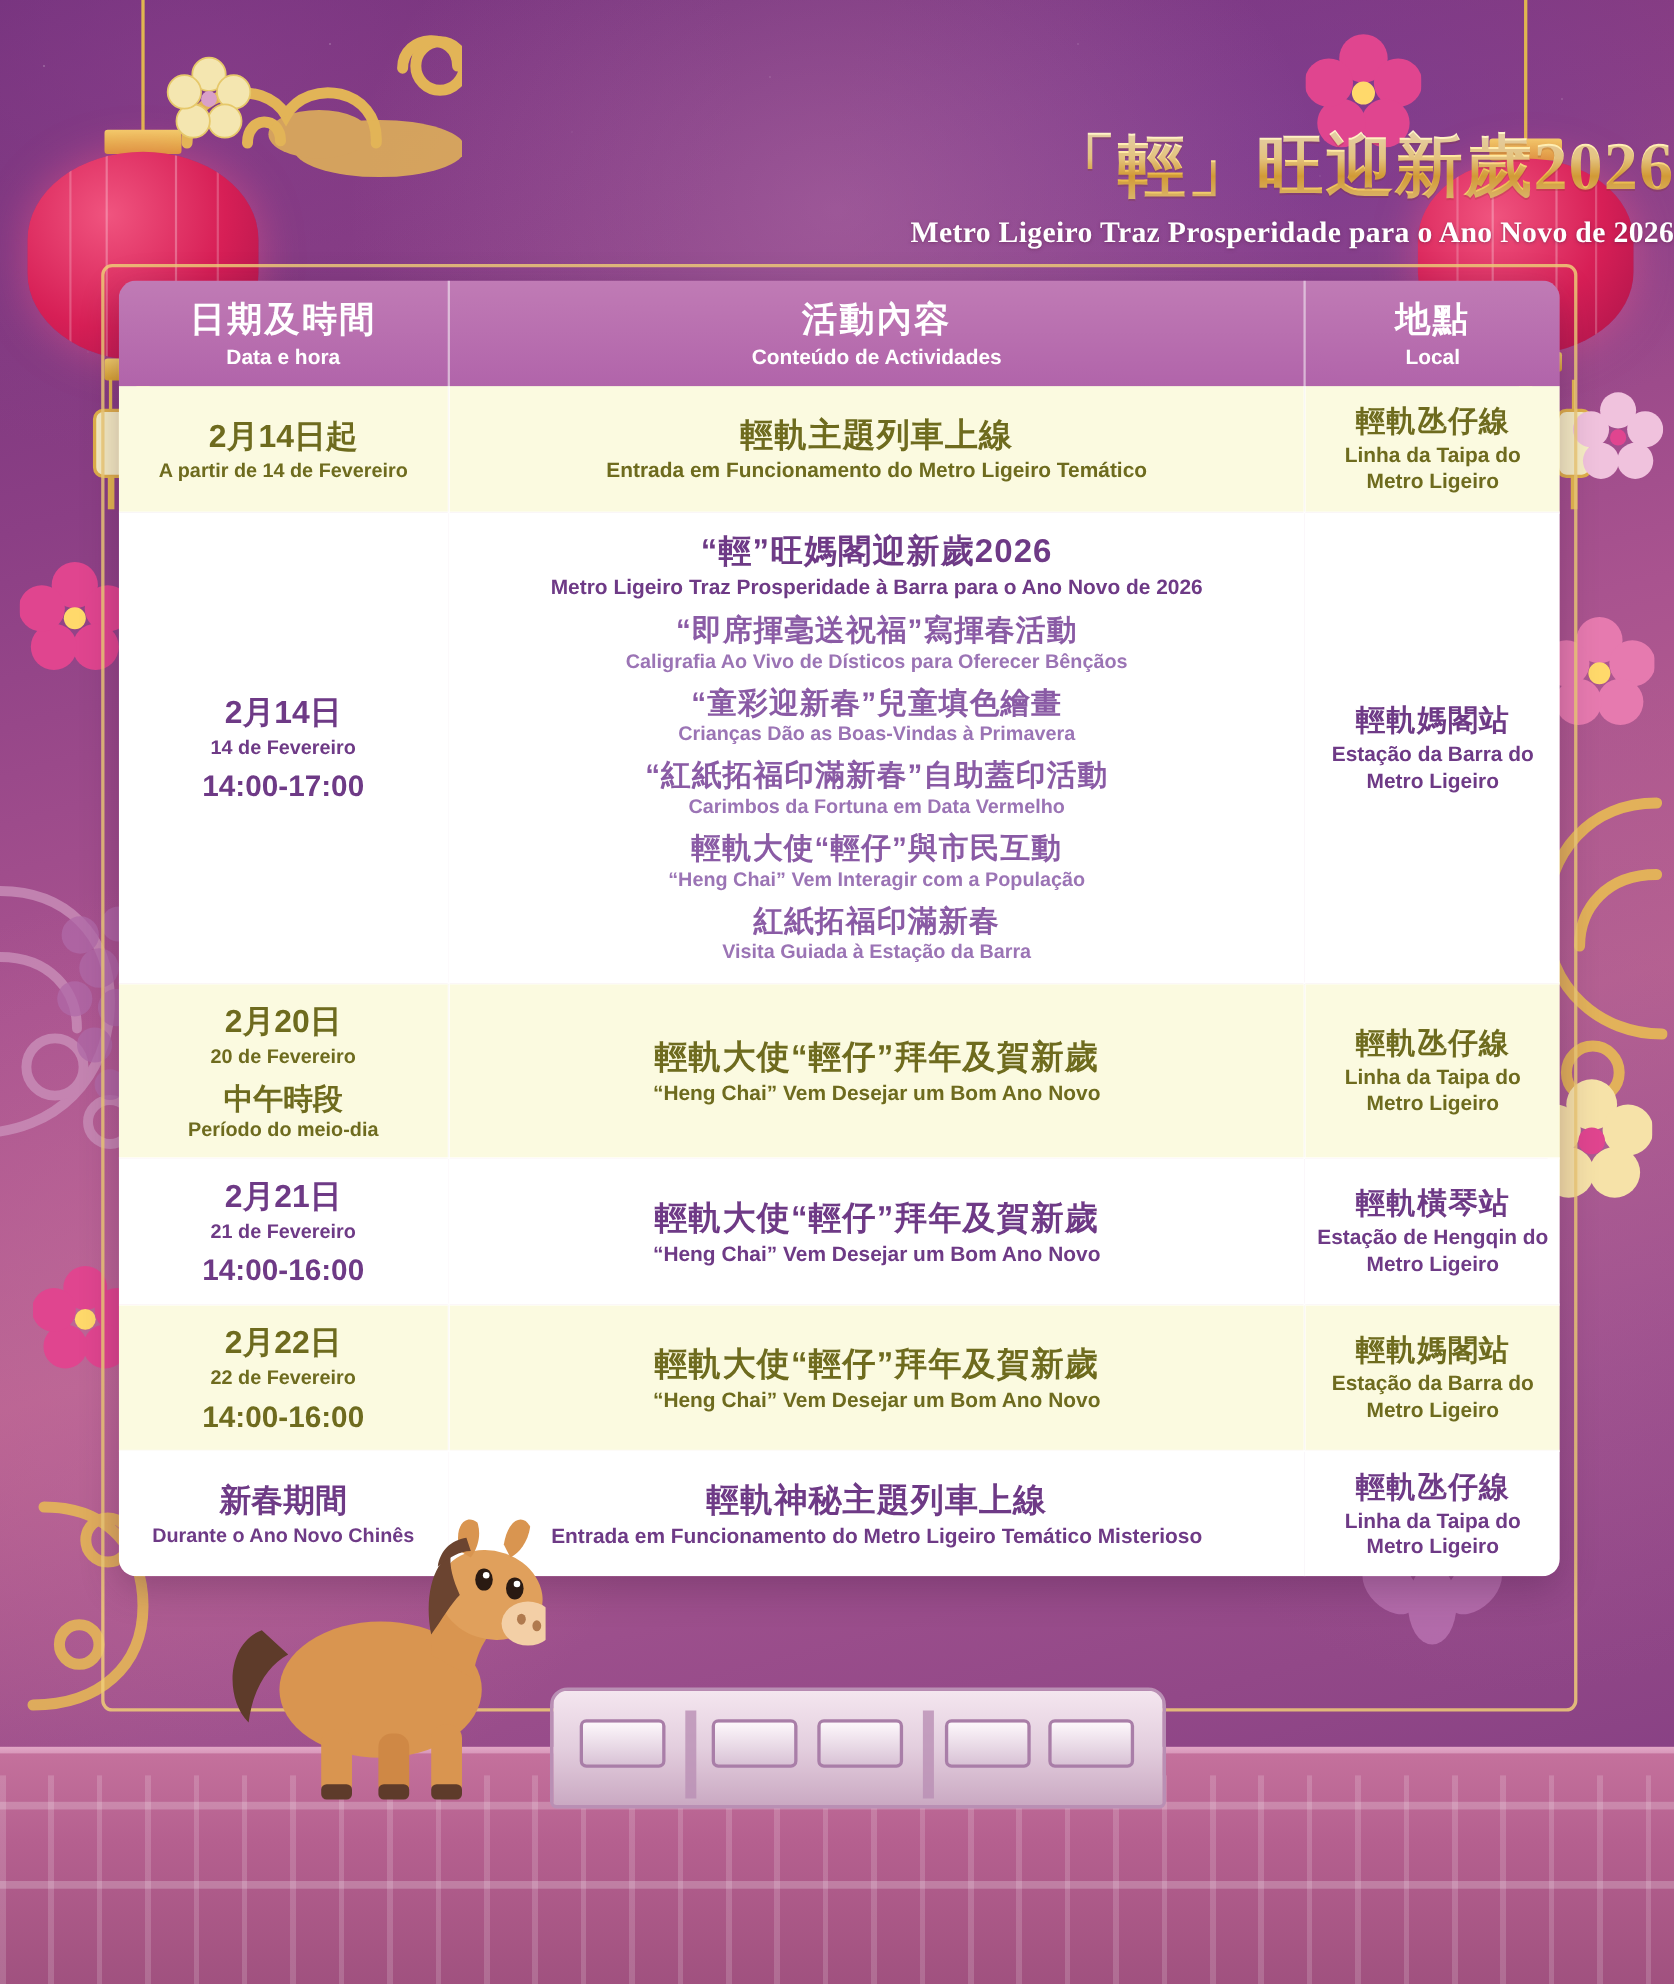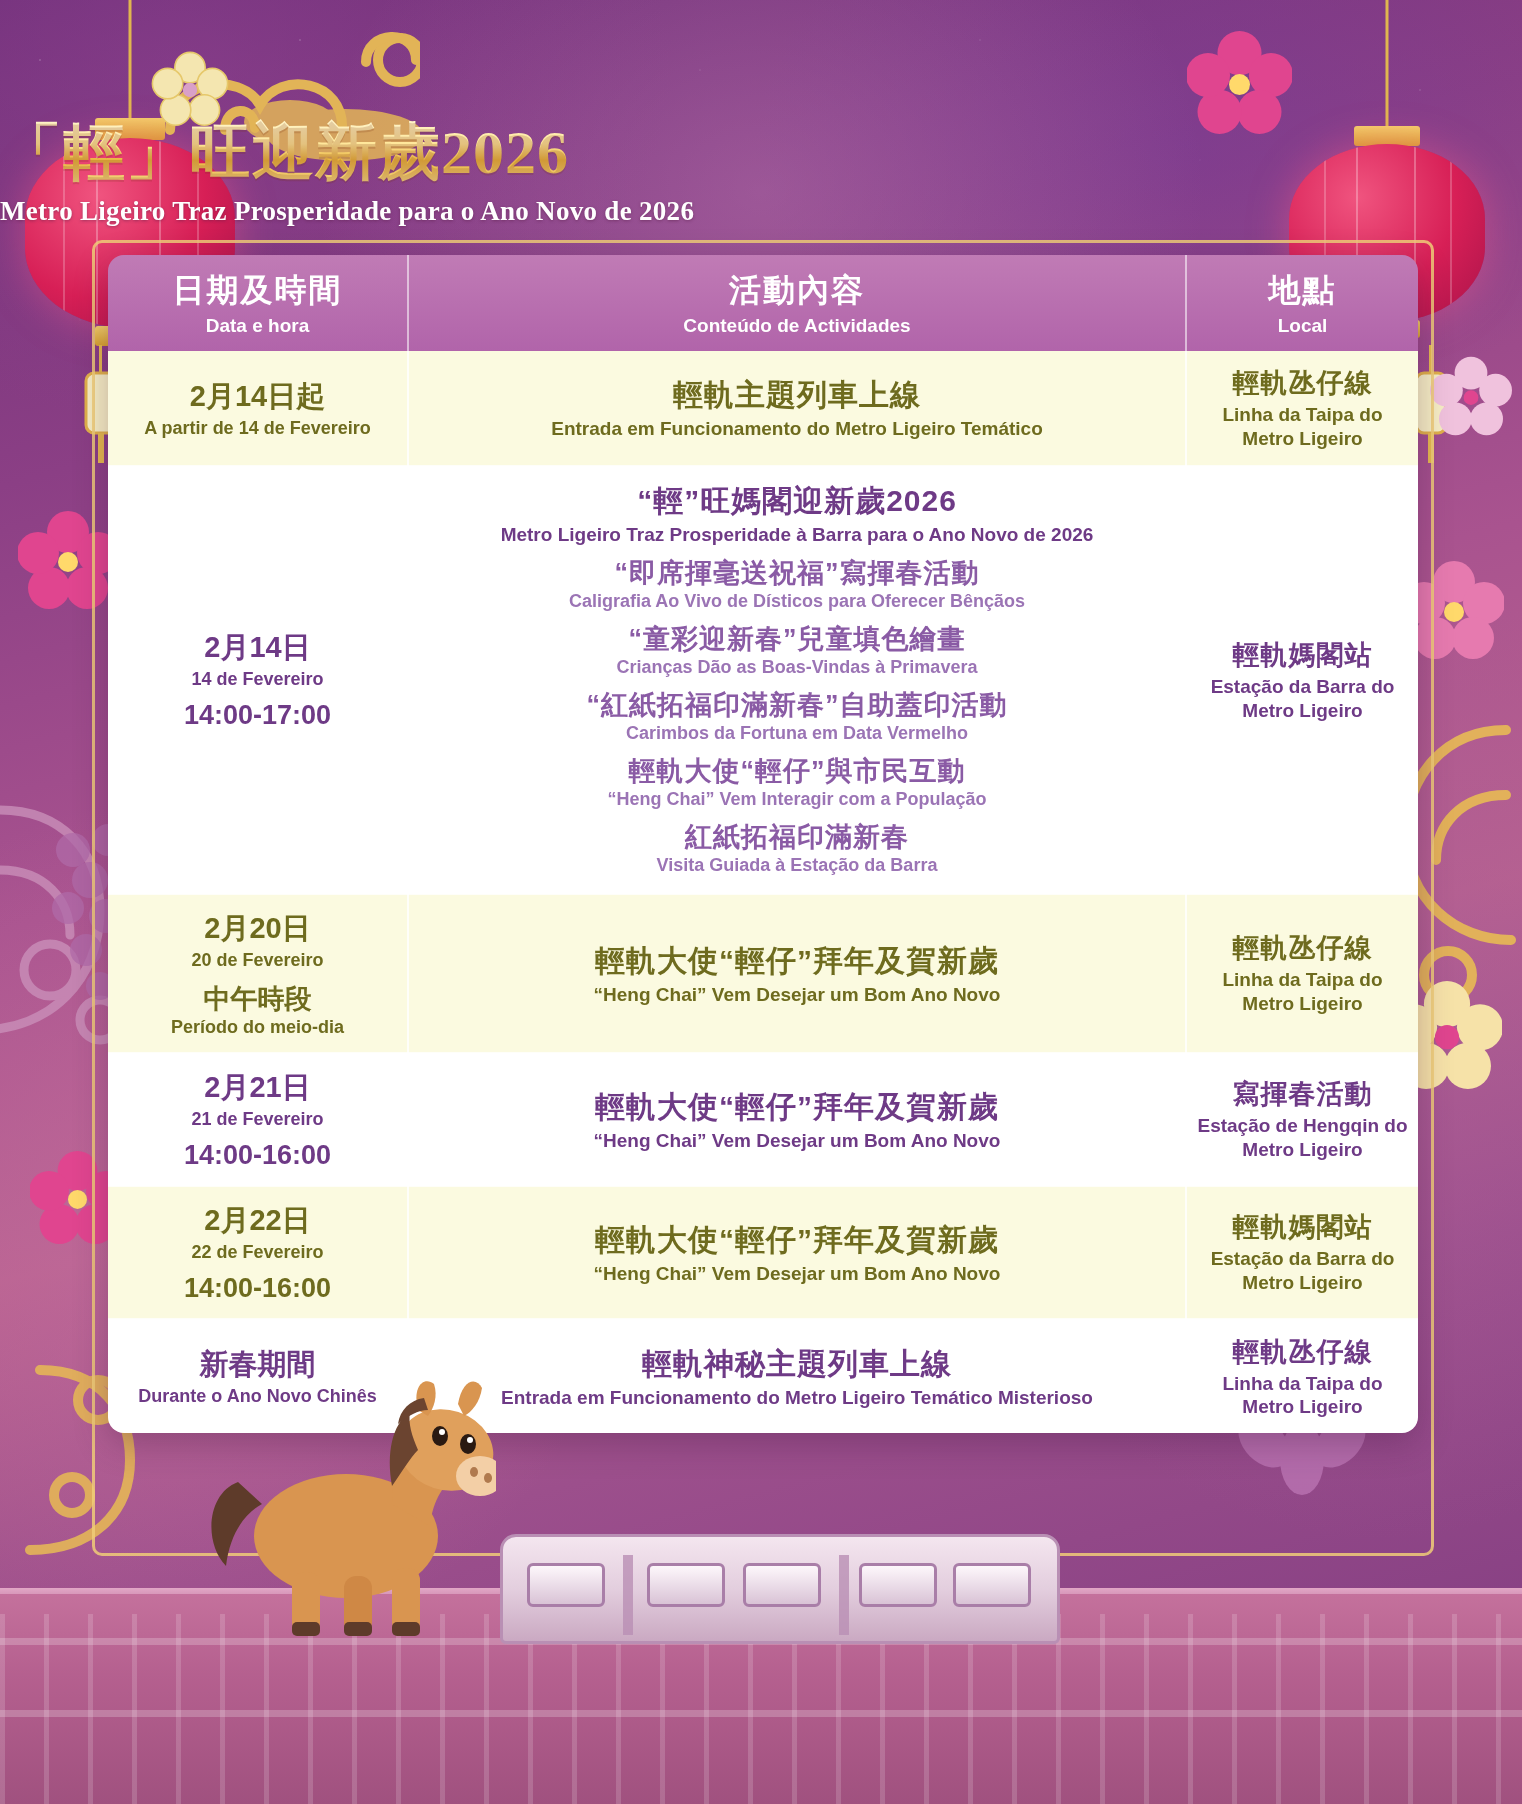--- a/index.html
+++ b/index.html
@@ -78,21 +78,21 @@
   }
   .lantern .tassel {
     position: absolute; left: 50%; transform: translateX(-50%);
     width: 12px; background: linear-gradient(180deg,#f0c657,#c9902a);
     border-radius: 0 0 6px 6px;
   }
 
   
   .header {
     position: absolute; left: 0; right: 0; top: 118px;
-    text-align: left; z-index: 6;
+    text-align: right; z-index: 6;
   }
   .title-cn {
     font-family: "Liberation Serif", serif;
     font-size: 62px;
     font-weight: bold;
     letter-spacing: 1px;
     background: linear-gradient(180deg,#fff6cf 0%,#ffe79a 38%,#e8b43f 62%,#f7dd8e 100%);
     -webkit-background-clip: text;
     background-clip: text;
     color: transparent;
@@ -498,21 +498,21 @@
         <td class="col-date">
           <div class="d-cn c-purple">2月21日</div>
           <div class="d-pt c-purple">21 de Fevereiro</div>
           <div class="d-time c-purple">14:00-16:00</div>
         </td>
         <td class="col-act">
           <div class="a-cn c-purple">輕軌大使“輕仔”拜年及賀新歲</div>
           <div class="a-pt c-purple">“Heng Chai” Vem Desejar um Bom Ano Novo</div>
         </td>
         <td class="col-loc">
-          <div class="l-cn c-purple">寫揮春活動</div>
+          <div class="l-cn c-purple">輕軌橫琴站</div>
           <div class="l-pt c-purple">Estação de Hengqin do Metro Ligeiro</div>
         </td>
       </tr>
 
       <tr class="row-a">
         <td class="col-date">
           <div class="d-cn c-olive">2月22日</div>
           <div class="d-pt c-olive">22 de Fevereiro</div>
           <div class="d-time c-olive">14:00-16:00</div>
         </td>

